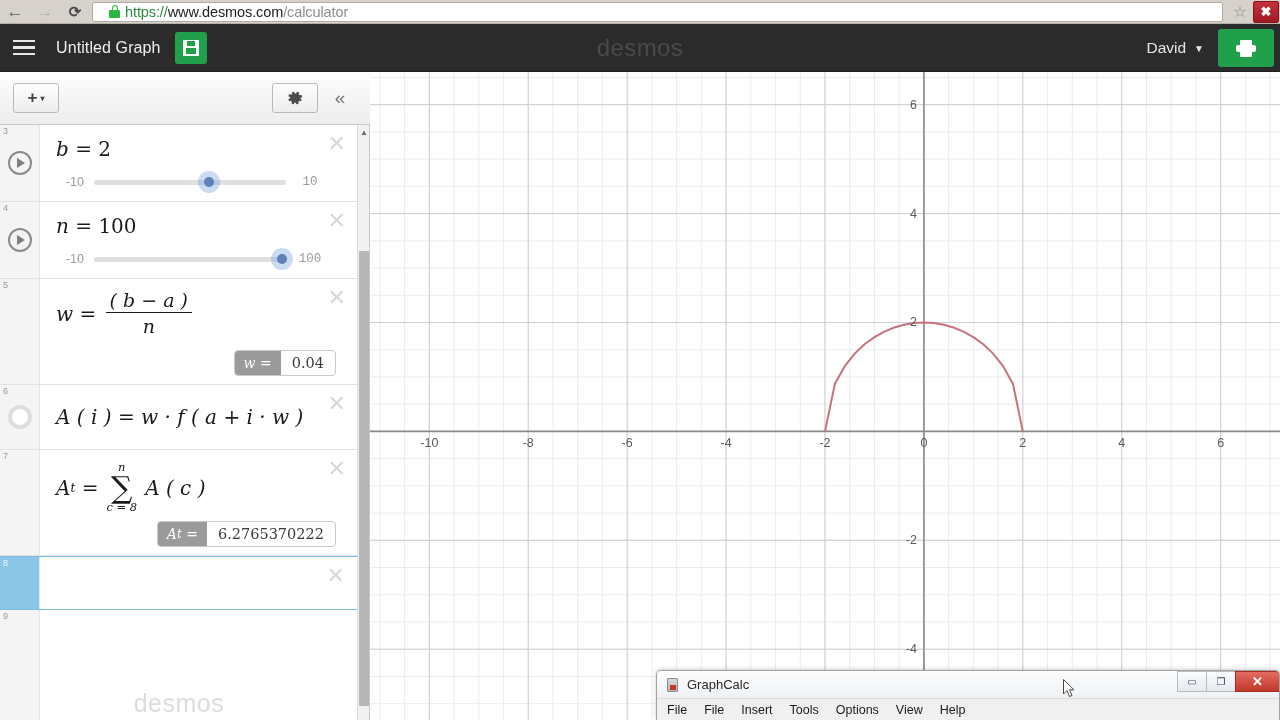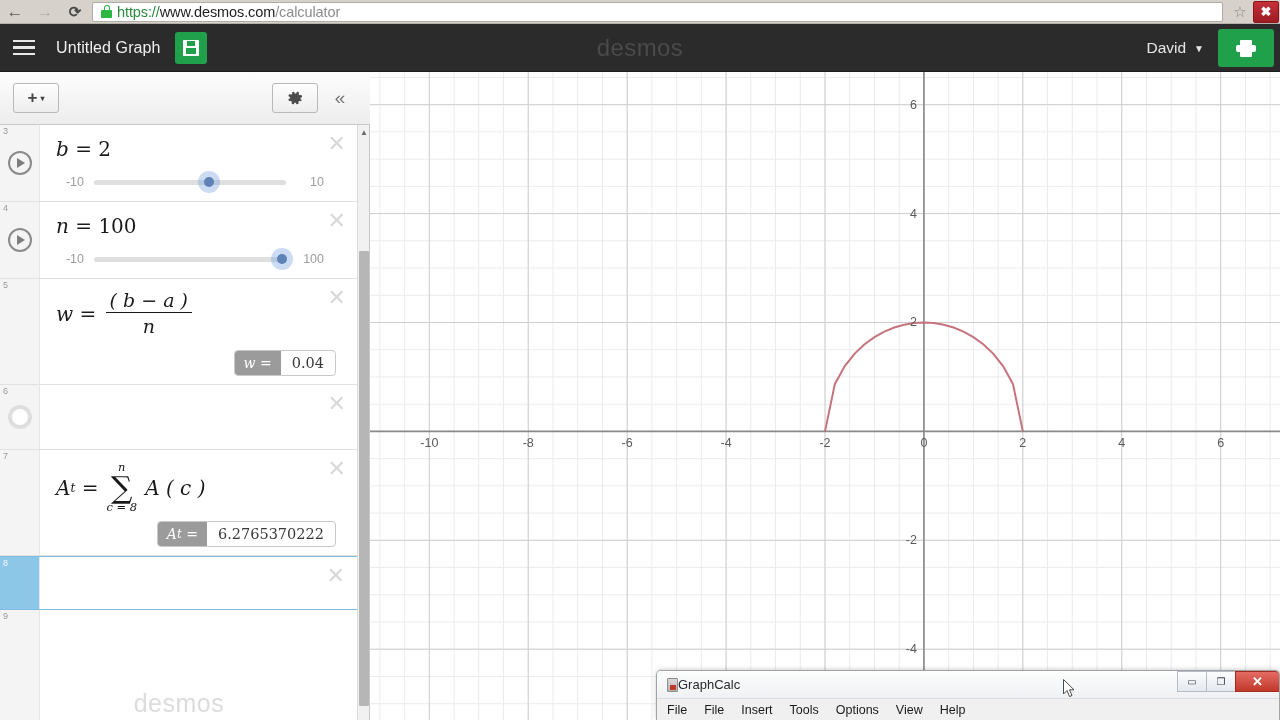--- a/index.html
+++ b/index.html
@@ -21,21 +21,21 @@
   .nav-btn {
     width: 30px; height: 24px;
     display: flex; align-items: center; justify-content: center;
     font-size: 17px; color: #5e5e5e;
   }
   .nav-btn.disabled { color: #b4b1ab; }
   .nav-btn.reload { font-size: 15px; color: #4a4a4a; font-weight: bold; }
   .url-wrap {
     flex: 1; height: 20px; margin: 0 4px 0 2px;
     background: #ffffff; border: 1px solid #b0aca5; border-radius: 2px;
-    display: flex; align-items: center; padding: 0 8px;
+    display: flex; align-items: center; padding: 0 16px;
   }
   .lock-icon {
     width: 11px; height: 13px; margin-right: 5px; position: relative; flex: 0 0 auto;
   }
   .lock-icon .body {
     position: absolute; left: 0; bottom: 0; width: 11px; height: 8px;
     background: #2cb742; border-radius: 1px;
   }
   .lock-icon .shackle {
     position: absolute; left: 2.5px; top: 0; width: 6px; height: 6px;
@@ -187,21 +187,21 @@
   .sum-wrap .lim { font-size: 11.5px; font-style: italic; line-height: 1.1; color: #1a1a1a; }
   .sum-wrap .sigma { font-size: 30px; font-style: normal; line-height: 0.9;
                      font-family: "DejaVu Serif", serif; }
 
   .sub { font-size: 12px; vertical-align: sub; font-style: italic; }
 
   
   .slider-row { display: flex; align-items: center; margin-top: 14px; gap: 10px; }
   .sl-min, .sl-max { font-size: 12.5px; color: #9b9b9b; width: 28px; }
   .sl-min { text-align: right; }
-  .sl-max { text-align: right; }
+  .sl-max { text-align: center; font-family: Liberation Mono, monospace; }
   .sl-track { position: relative; flex: 1; height: 5px; background: #dfdfdf; border-radius: 3px; }
   .sl-thumb {
     position: absolute; top: 50%; width: 22px; height: 22px;
     transform: translate(-50%, -50%);
     background: rgba(122,166,222,0.40); border-radius: 50%;
     display: flex; align-items: center; justify-content: center;
   }
   .sl-thumb .dot { width: 10px; height: 10px; background: #5d82b5; border-radius: 50%; }
 
   
@@ -258,21 +258,21 @@
     position: relative; height: 28px;
     background: linear-gradient(#fdfdfd, #eef1f4);
     border-radius: 4px 4px 0 0;
     display: flex; align-items: center; padding-left: 10px;
     border-bottom: 1px solid #dcdcdc;
   }
   .gc-icon { width: 11px; height: 14px; background: linear-gradient(#d9d9d9, #b7b7b7);
              border: 1px solid #8d8d8d; border-radius: 1px; position: relative; }
   .gc-icon::after { content: ""; position: absolute; left: 1.5px; top: 6px;
                     width: 6px; height: 5px; background: #c0392b; }
-  .gc-title { margin-left: 0; font-size: 13px; color: #2a2a2a; }
+  .gc-title { margin-left: 9px; font-size: 13px; color: #2a2a2a; }
   .gc-winbtns { position: absolute; right: 0; top: 0; display: flex; height: 22px; }
   .gc-btn { width: 29px; height: 21px; border: 1px solid #b5bcc4; border-right: none;
             background: linear-gradient(#fcfdfe, #e4e9ef);
             display: flex; align-items: center; justify-content: center;
             font-size: 10px; color: #3d4450; }
   .gc-btn.close { width: 44px; background: linear-gradient(#e46b63, #c0392b);
                   border-color: #a5291c; color: #fff; font-size: 13px; font-weight: bold;
                   border-top-right-radius: 4px; }
   .gc-menubar { height: 21px; display: flex; align-items: center; padding-left: 10px;
                 gap: 17px; background: #f0f0f0; }
@@ -420,20 +420,21 @@
         </div>
       </div>
 
       <div class="row">
         <div class="row-gutter">
           <span class="row-num">6</span>
           <div class="circle-btn"></div>
         </div>
         <div class="row-body" style="min-height:64px;display:flex;align-items:center">
           <span class="del-x">✕</span>
+          <div class="math">A ( i ) = w · f ( a + i · w )</div>
         </div>
       </div>
 
       <div class="row">
         <div class="row-gutter">
           <span class="row-num">7</span>
         </div>
         <div class="row-body" style="min-height:105px">
           <span class="del-x">✕</span>
           <div class="math" style="display:flex;align-items:center">

